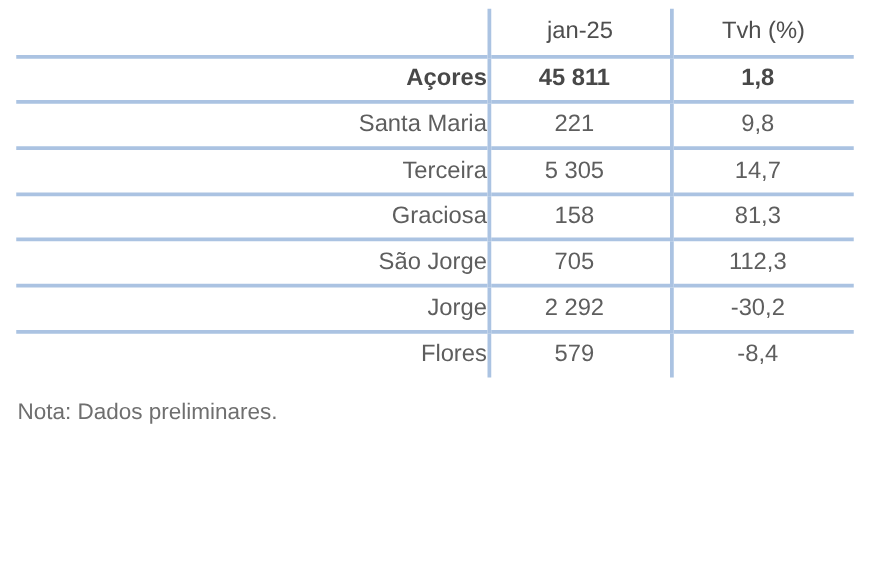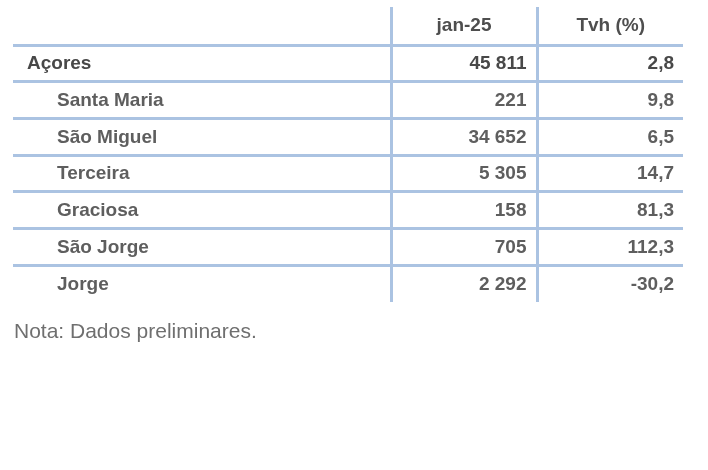--- a/index.html
+++ b/index.html
@@ -16,38 +16,38 @@
     font-family:"Liberation Sans","DejaVu Sans",sans-serif;
   }
   .page{padding:7px 0 0 13px;}
   table.stats{
     border-collapse:collapse;table-layout:fixed;width:670px;
   }
   col.c-label{width:378px;}
   col.c-val{width:146px;}
   th,td{
     font-size:19px;white-space:nowrap;overflow:hidden;
-    padding:0;vertical-align:middle;font-weight:bold;
+    padding:0;vertical-align:middle;
   }
   thead tr{height:38px;}
   tbody tr{height:36.7px;border-top:3px solid var(--grid-line);}
   .vline{border-left:3px solid var(--grid-line);}
   thead th{
-    color:var(--header-text);font-weight:bold;text-align:center;
+    color:var(--header-text);font-weight:normal;text-align:center;
   }
   td.lbl{
-    text-align:left;color:var(--row-text);padding-left:44px;margin-top:40px;
+    text-align:right;color:var(--row-text);padding-left:44px;margin-top:40px;
   }
   td.num{
-    text-align:right;color:var(--row-text);padding-right:9px;
+    text-align:center;color:var(--row-text);padding-right:9px;
   }
   tr.total td{font-weight:bold;color:var(--total-text);}
   tr.total td.lbl{padding-left:14px;}
   .note{
-    margin:17px 0 0 1px;font-size:21px;color:var(--note-text);
+    margin:17px 0 0 1px;font-size:18px;color:var(--note-text);
   }
 </style>
 </head>
 <body>
 
 <div class="page">
   <table class="stats">
     <colgroup>
       <col class="c-label">
         <col class="c-val">
@@ -57,31 +57,26 @@
       <tr>
         <th></th>
         <th class="vline">jan-25</th>
         <th class="vline">Tvh (%)</th>
       </tr>
     </thead>
     <tbody>
       <tr class="total">
         <td class="lbl">Açores</td>
         <td class="num vline">45 811</td>
-        <td class="num vline">2,8</td>
+        <td class="num vline">1,8</td>
       </tr>
       <tr>
         <td class="lbl">Santa Maria</td>
         <td class="num vline">221</td>
         <td class="num vline">9,8</td>
-      </tr>
-      <tr>
-        <td class="lbl">São Miguel</td>
-        <td class="num vline">34 652</td>
-        <td class="num vline">6,5</td>
       </tr>
       <tr>
         <td class="lbl">Terceira</td>
         <td class="num vline">5 305</td>
         <td class="num vline">14,7</td>
       </tr>
       <tr>
         <td class="lbl">Graciosa</td>
         <td class="num vline">158</td>
         <td class="num vline">81,3</td>
@@ -89,16 +84,21 @@
       <tr>
         <td class="lbl">São Jorge</td>
         <td class="num vline">705</td>
         <td class="num vline">112,3</td>
       </tr>
       <tr>
         <td class="lbl">Jorge</td>
         <td class="num vline">2 292</td>
         <td class="num vline">-30,2</td>
       </tr>
+      <tr>
+        <td class="lbl">Flores</td>
+        <td class="num vline">579</td>
+        <td class="num vline">-8,4</td>
+      </tr>
     </tbody>
   </table>
   <div class="note">Nota: Dados preliminares.</div>
 </div>
 
 </body></html>

